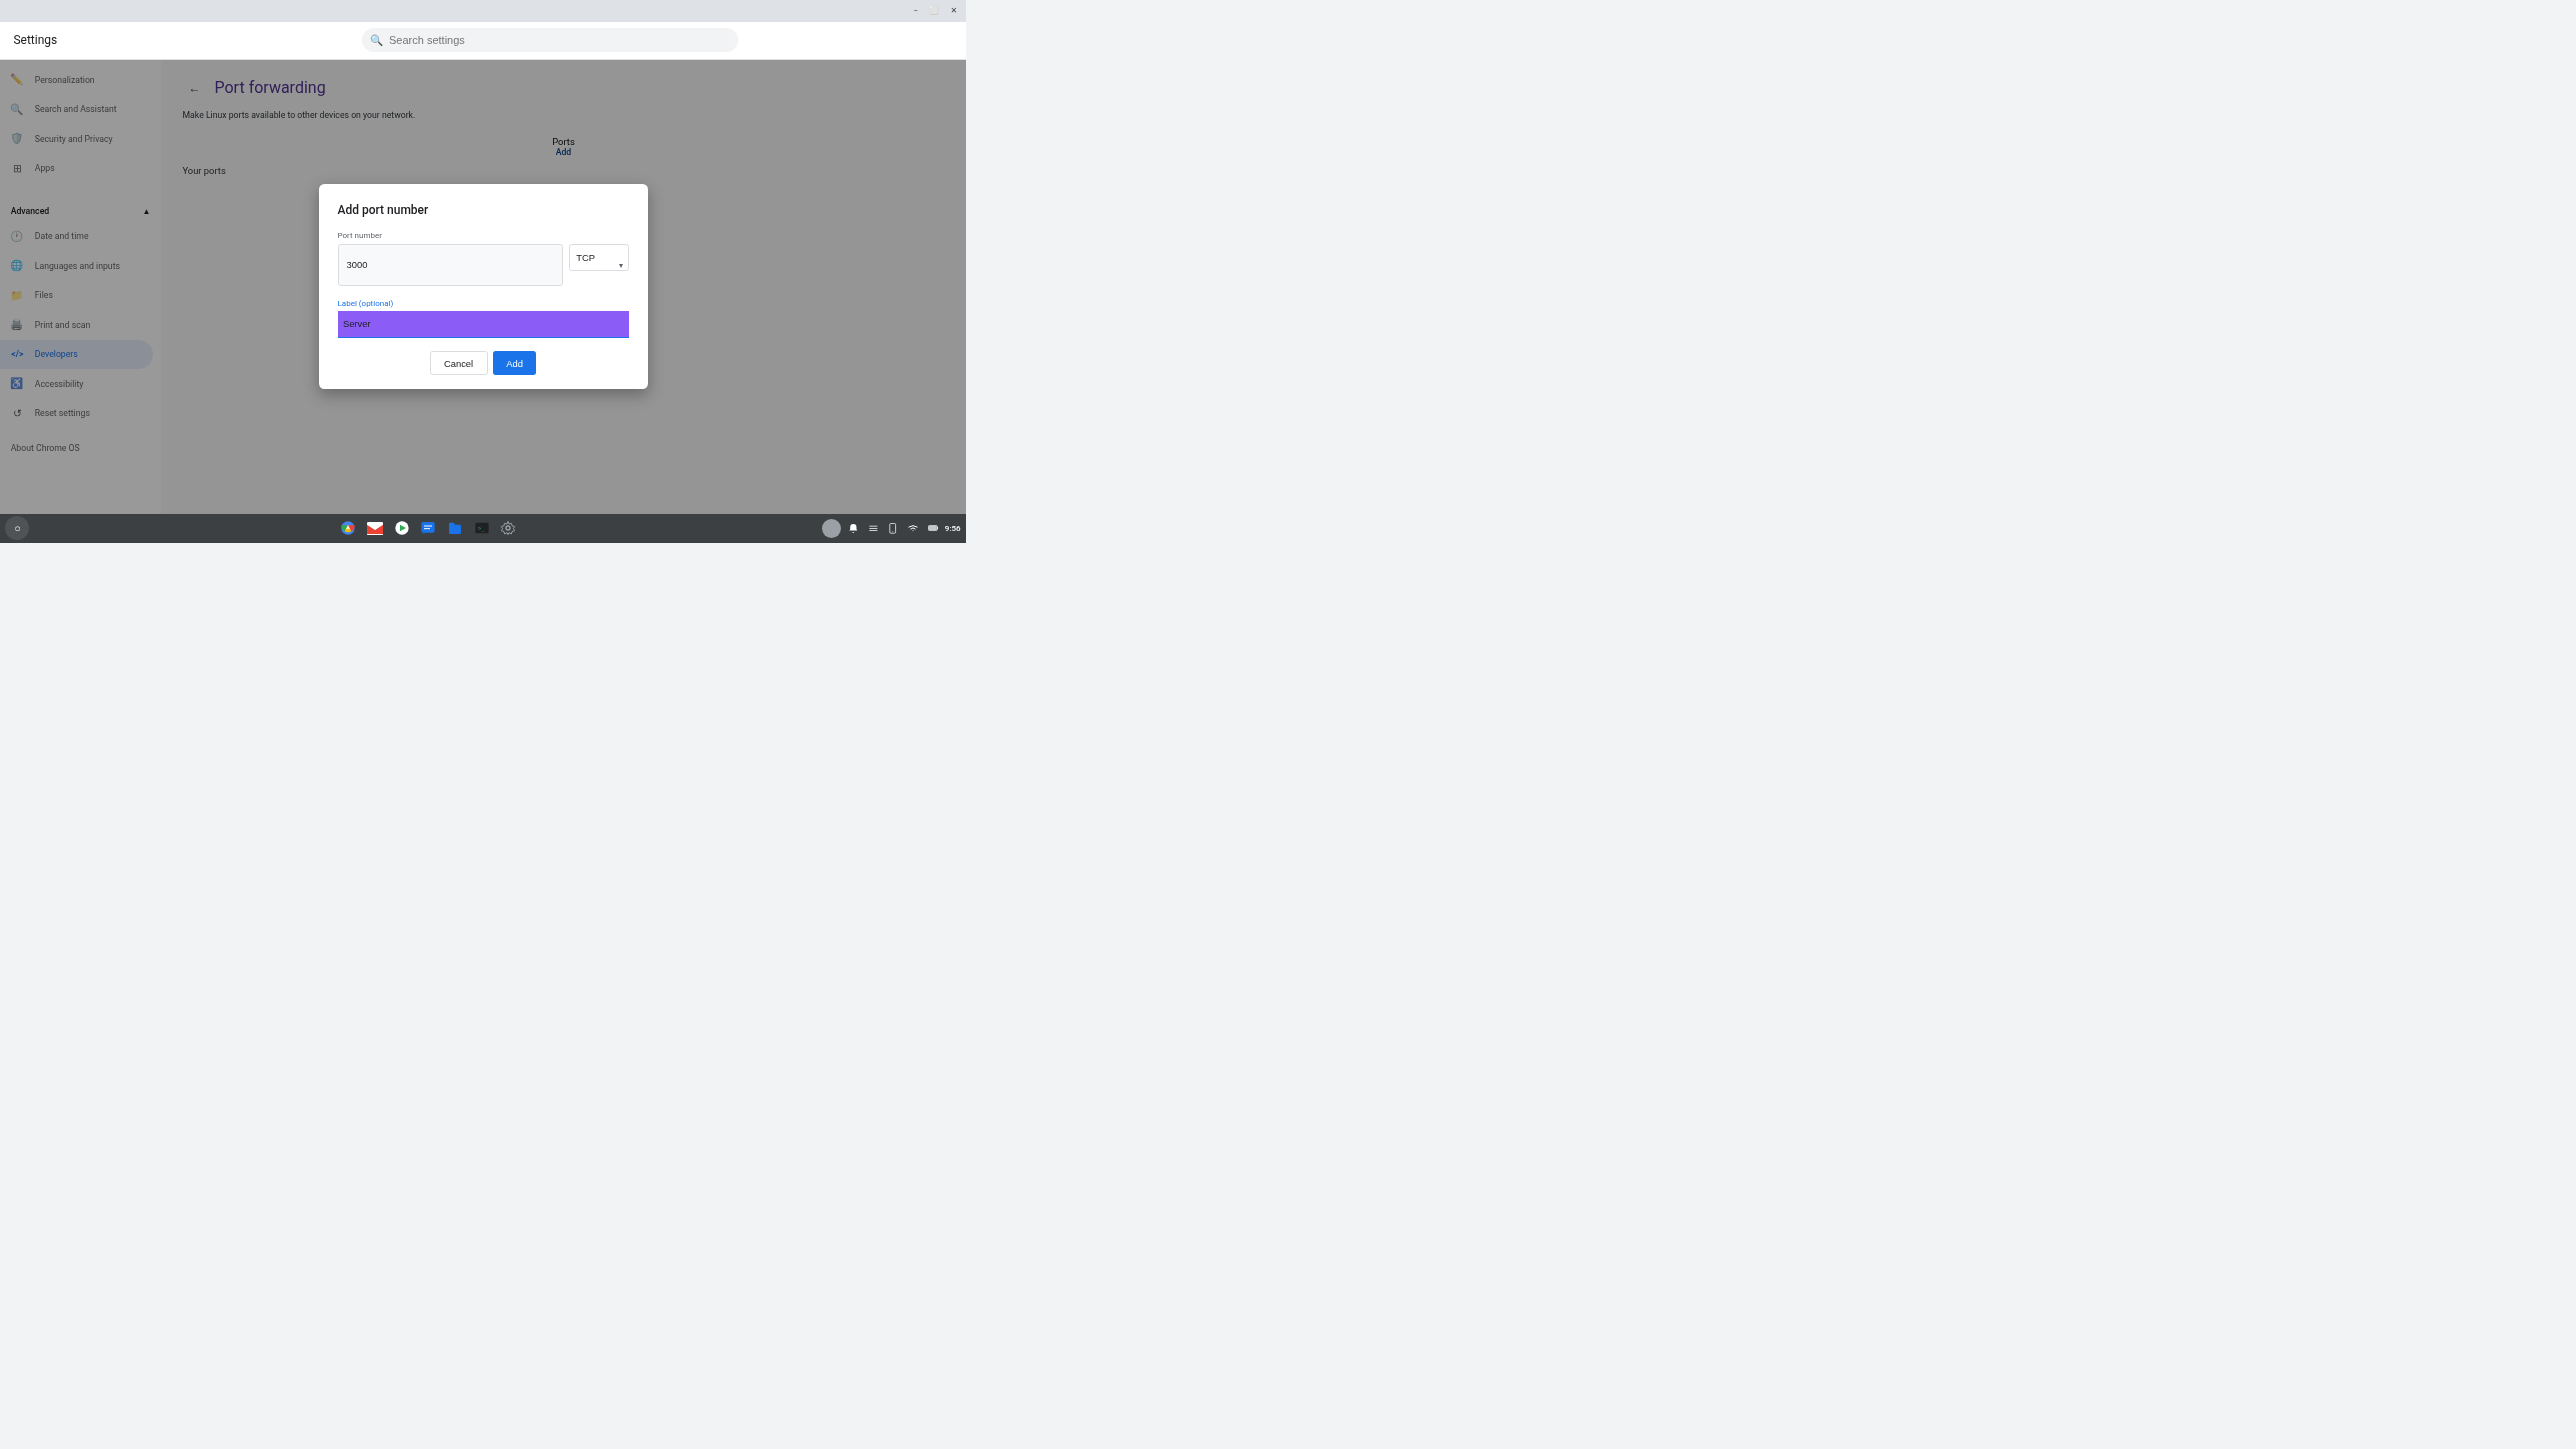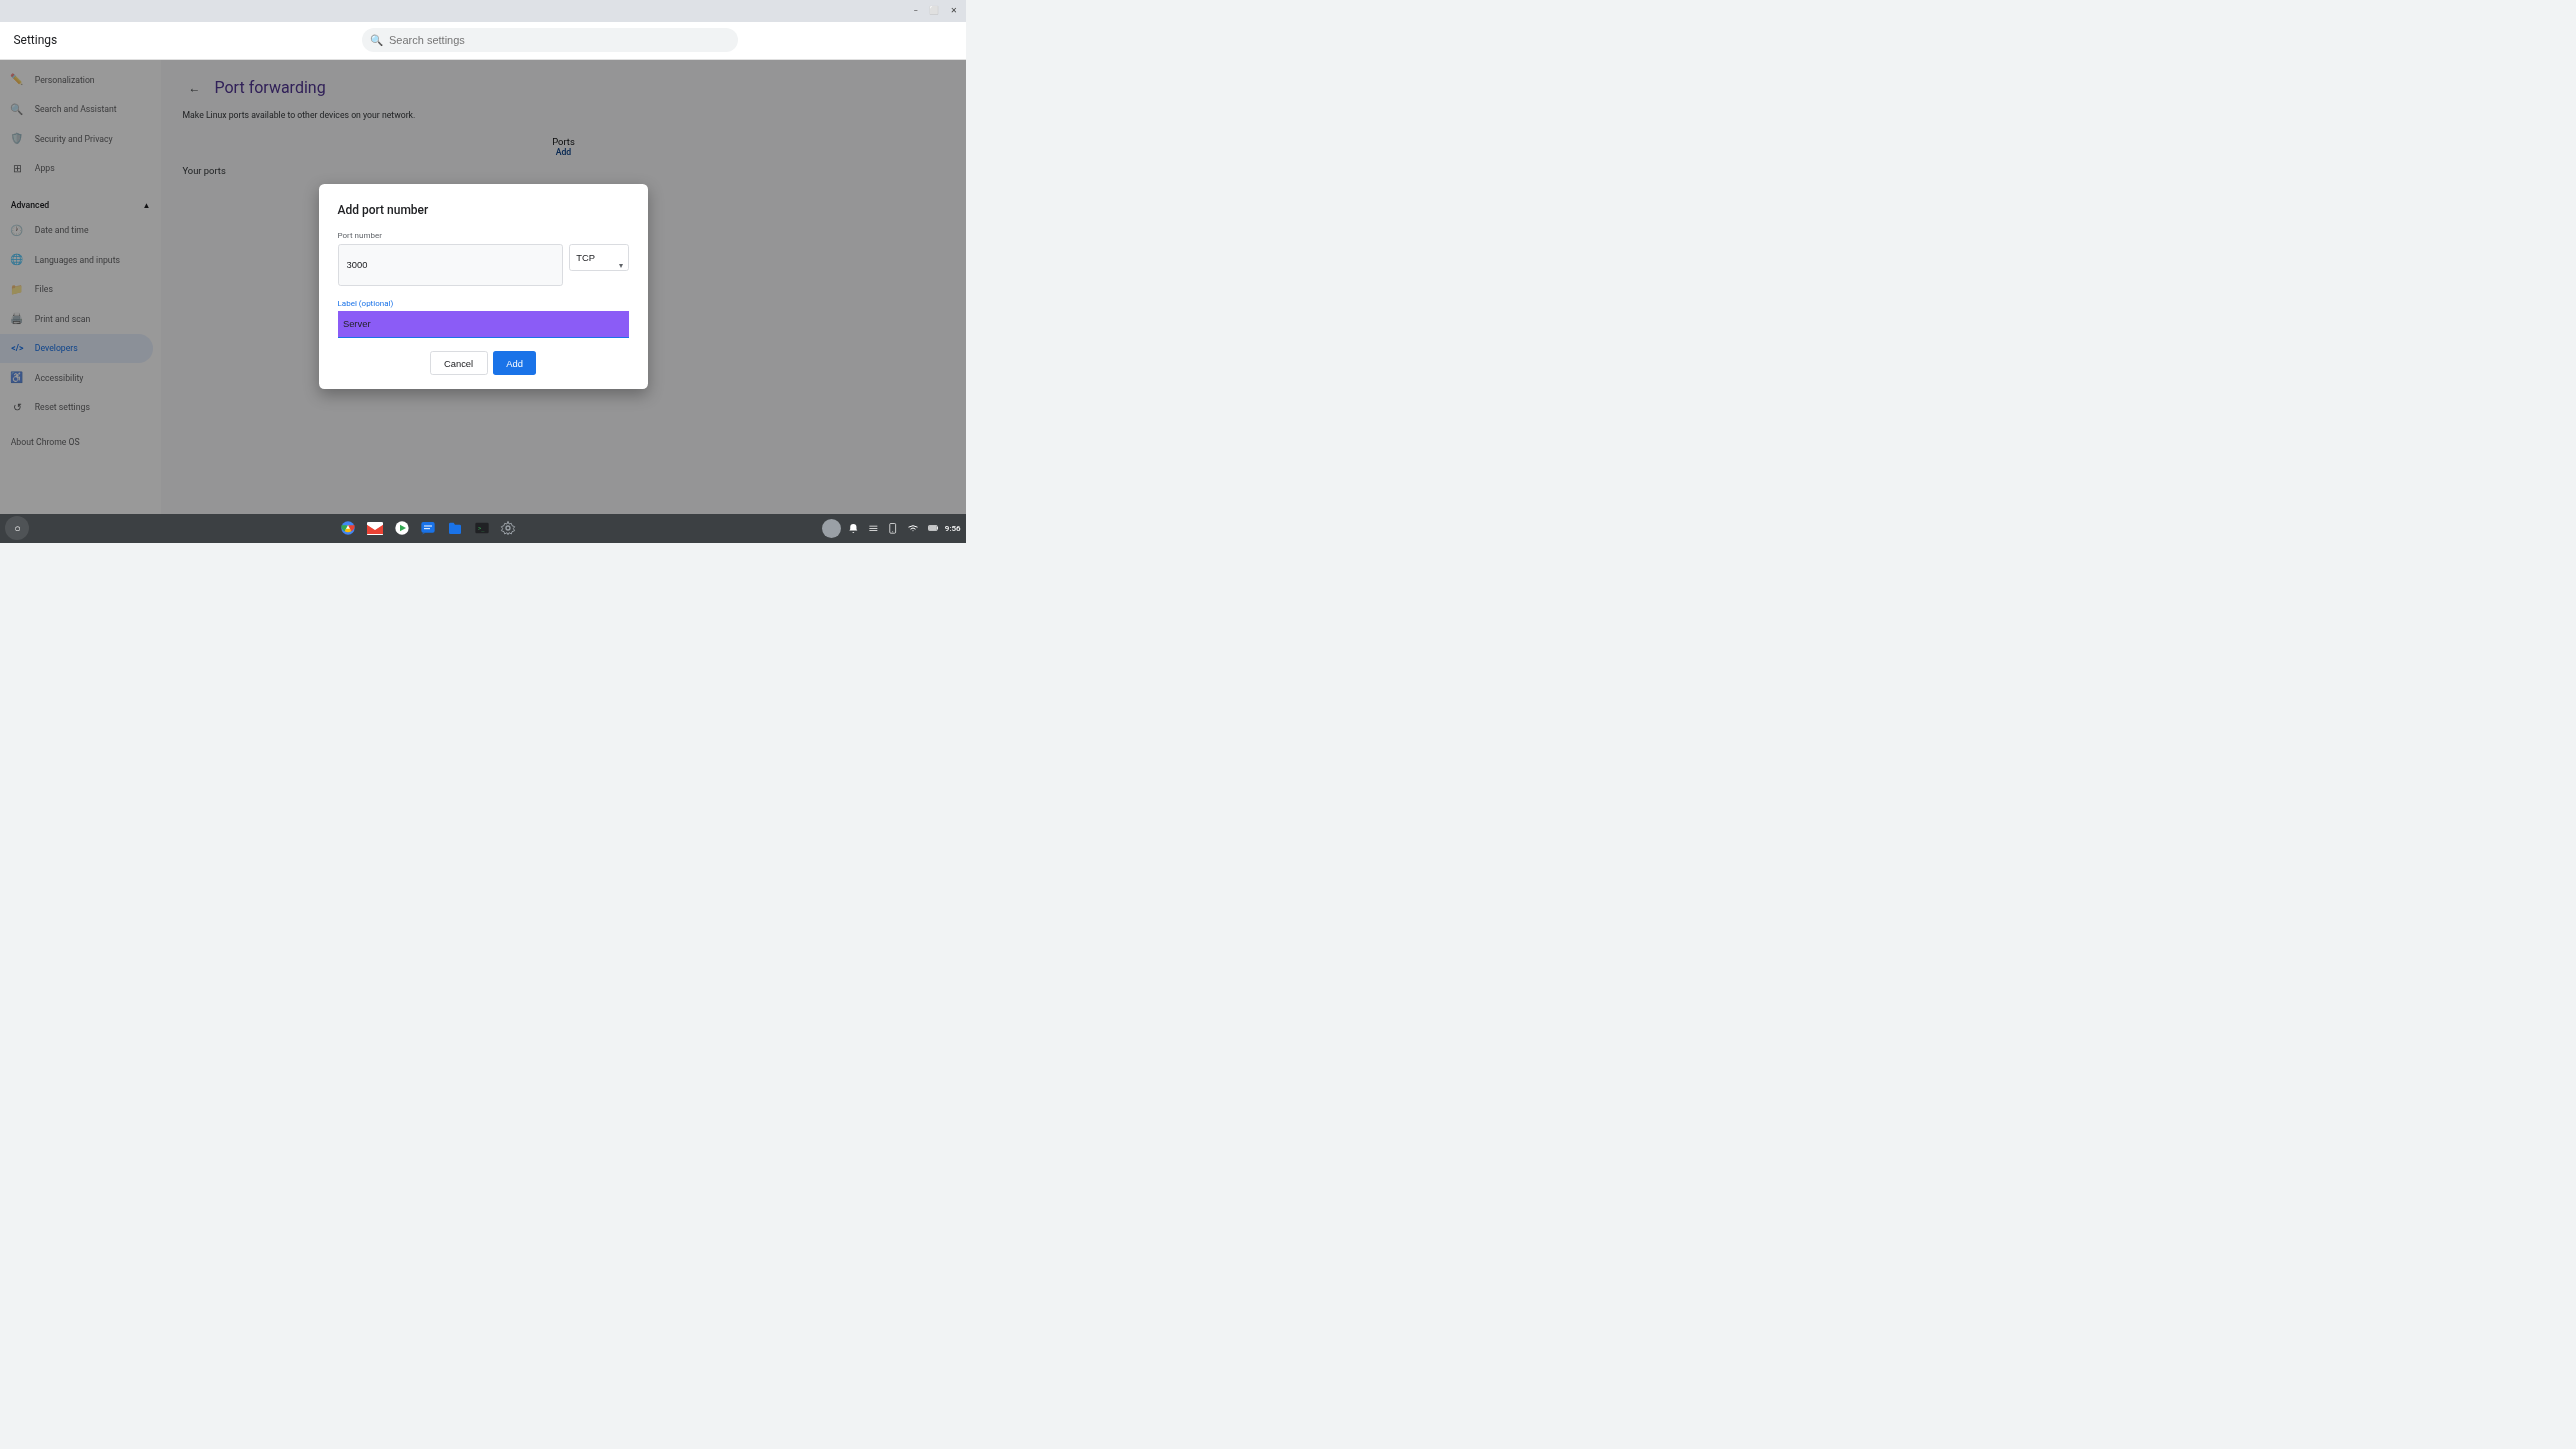--- a/index.html
+++ b/index.html
@@ -126,21 +126,21 @@
       font-size: 10.7px;
       flex-shrink: 0;
     }
     .sidebar-section {
       display: flex;
       align-items: center;
       padding: 5.4px 10.7px;
       font-size: 8.7px;
       font-weight: 500;
       color: #202124;
-      margin-top: 12px;
+      margin-top: 18px;
     }
     .sidebar-section .chevron {
       margin-left: auto;
       font-size: 8px;
     }
 
     
     .main-content {
       flex: 1;
       padding: 16px 21.5px;

